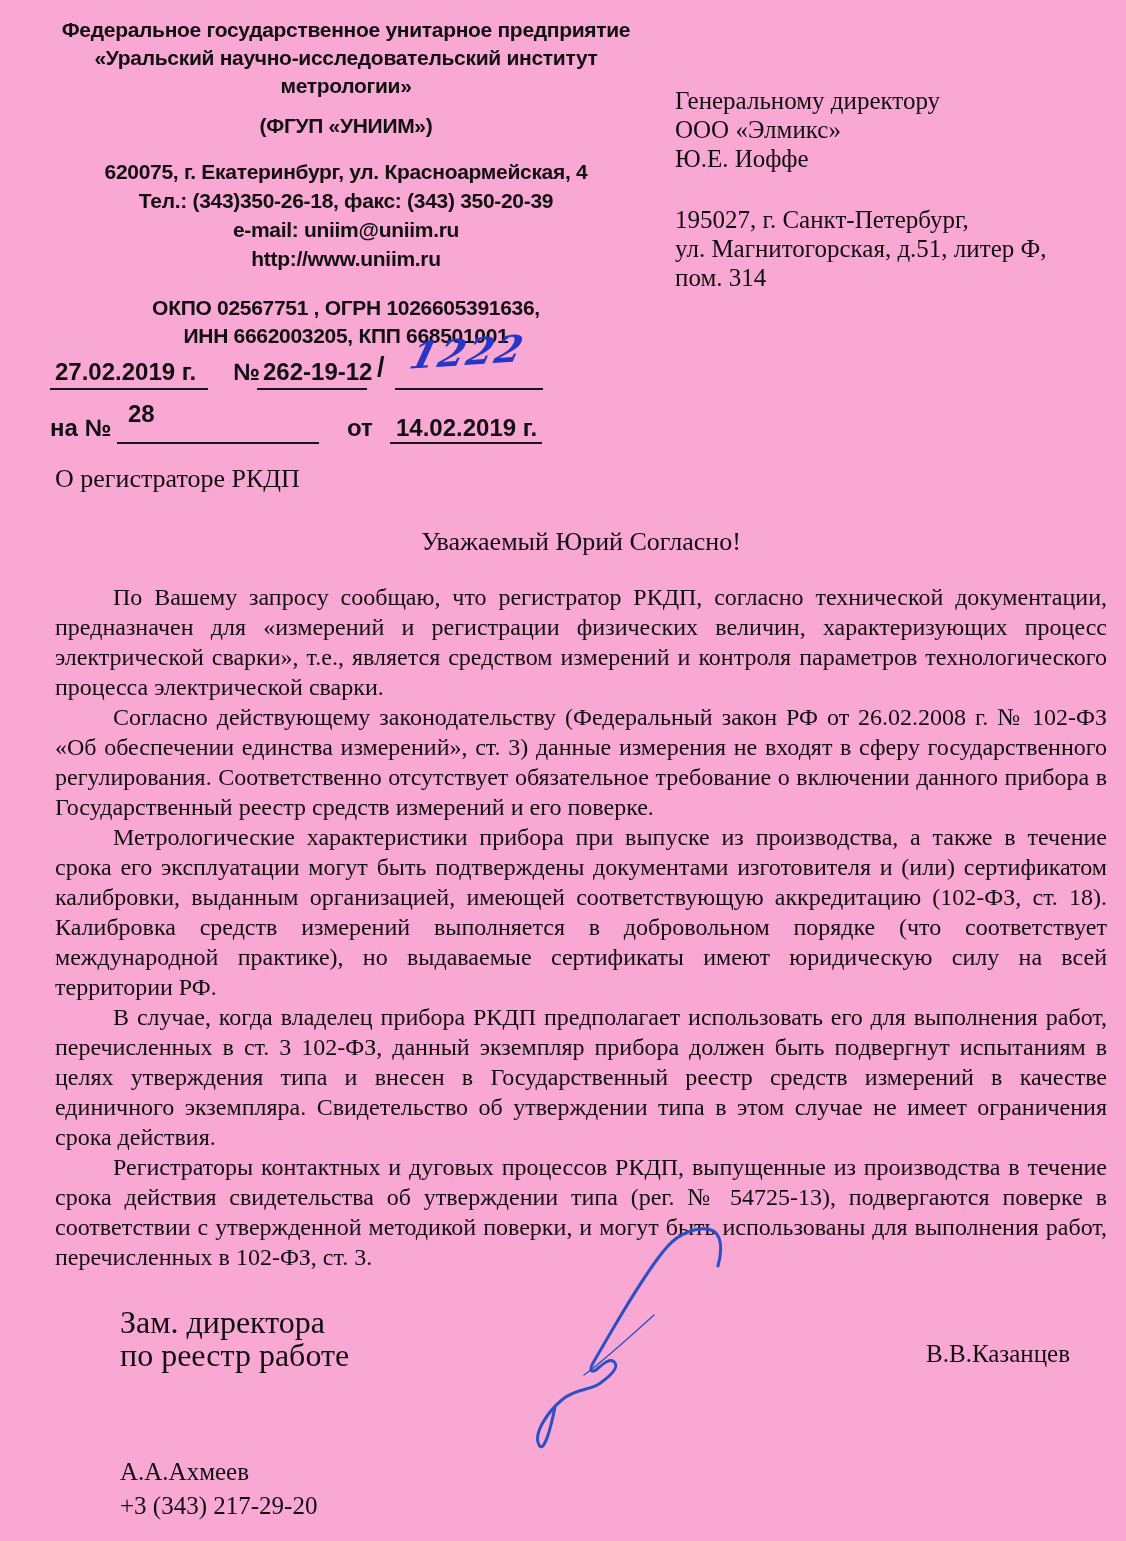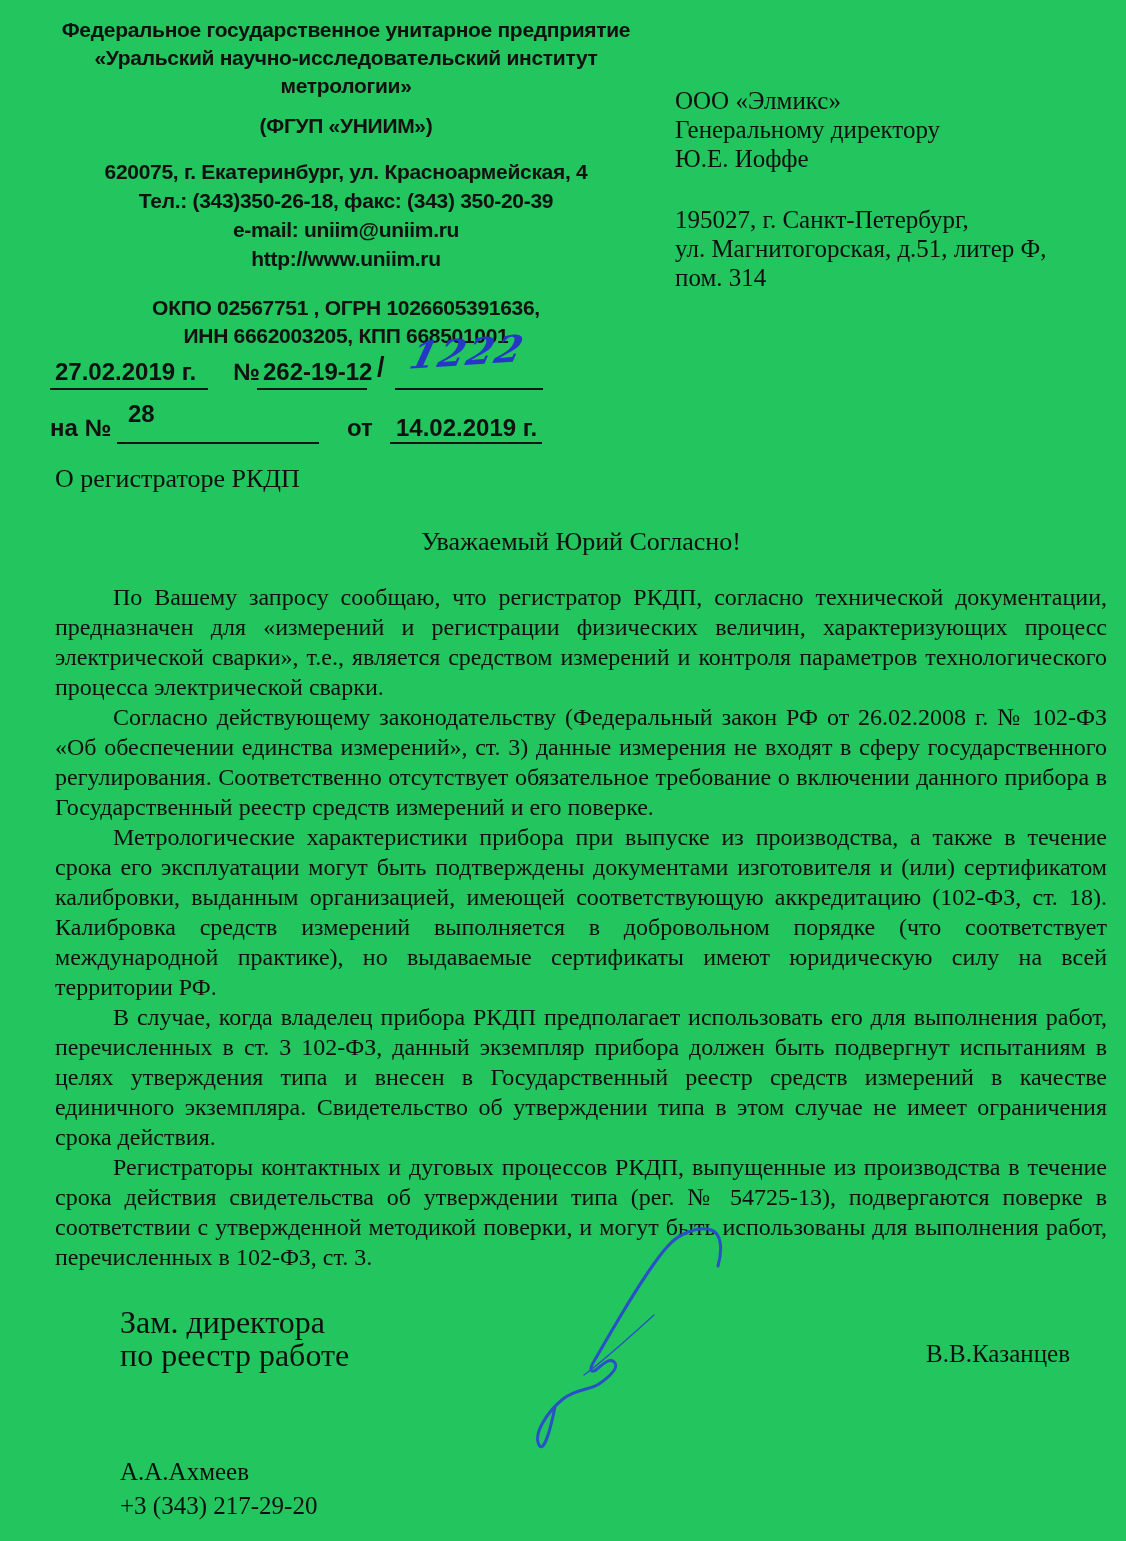--- a/index.html
+++ b/index.html
@@ -1,19 +1,19 @@
 <!DOCTYPE html>
 <html><head>
 <meta charset="utf-8">
 <style>
   html,body{margin:0;padding:0;background:#ffffff;}
   .page{
     position:relative;
     width:1126px;height:1541px;
-    background:#22c55e;
+    background:#f9a8d4;
     color:#151515;
     overflow:hidden;
     font-family:"Liberation Serif","DejaVu Serif",serif;
   }
   
   .sender{
     position:absolute;left:48px;top:16px;width:596px;
     text-align:center;
     font-family:"Liberation Sans","DejaVu Sans",sans-serif;
     font-weight:bold;
@@ -82,22 +82,22 @@
       <div>e-mail: uniim@uniim.ru</div>
       <div>http://www.uniim.ru</div>
     </div>
     <div class="codes">
       <div>ОКПО 02567751 , ОГРН 1026605391636,</div>
       <div>ИНН 6662003205, КПП 668501001</div>
     </div>
   </div>
 
   <div class="recipient">
+    <div>Генеральному директору</div>
     <div>ООО «Элмикс»</div>
-    <div>Генеральному директору</div>
     <div>Ю.Е. Иоффе</div>
     <div class="gap">195027, г. Санкт-Петербург,</div>
     <div>ул. Магнитогорская, д.51, литер Ф,</div>
     <div>пом. 314</div>
   </div>
 
   <div class="uline" style="left:50px;top:356px;width:158px;height:32px;"></div>
   <span class="reftext" style="left:55px;top:358px;">27.02.2019 г.</span>
   <span class="reftext" style="left:233px;top:358px;">№</span>
   <div class="uline" style="left:257px;top:356px;width:110px;height:32px;"></div>

